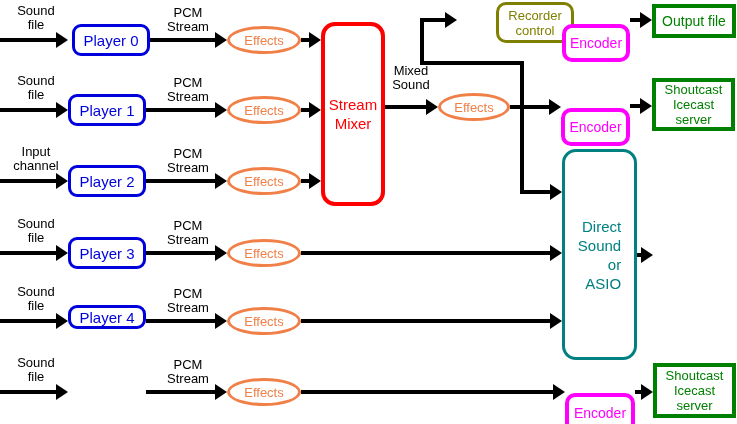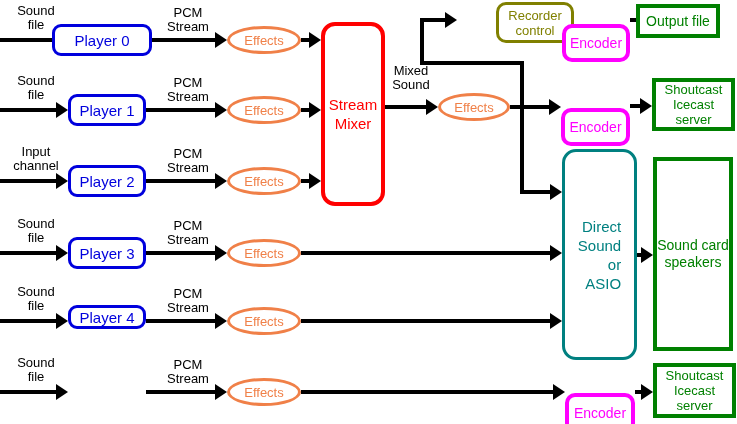--- a/index.html
+++ b/index.html
@@ -29,21 +29,21 @@
 </style>
 </head>
 <body>
 
 <div id="diagram">
 
   <div class="lbl" style="left:0;top:4px;width:72px">Sound
 file</div>
   <div class="line" style="left:0;top:38px;width:56px"></div>
   <div class="ah" style="left:56px;top:32px"></div>
-  <div class="box player" style="left:52px;top:24px;width:100px;height:32px">Player 0</div>
+  <div class="box player" style="left:72px;top:24px;width:78px;height:32px">Player 0</div>
   <div class="lbl" style="left:148px;top:6px;width:80px">PCM
 Stream</div>
   <div class="line" style="left:146px;top:38px;width:69px"></div>
   <div class="ah" style="left:215px;top:32px"></div>
   <div class="box effects" style="left:227px;top:26px;width:74px;height:28px">Effects</div>
   <div class="line" style="left:301px;top:38px;width:8px"></div>
   <div class="ah" style="left:309px;top:32px"></div>
 
   <div class="lbl" style="left:0;top:74px;width:72px">Sound
 file</div>
@@ -127,37 +127,35 @@
   <div class="line" style="left:520px;top:190px;width:30px"></div>
   <div class="ah" style="left:550px;top:184px"></div>
 
   <div class="box recorder" style="left:456px;top:2px;width:78px;height:41px">Recorder
 control</div>
   <div class="line" style="left:534px;top:18px;width:16px"></div>
   <div class="ah" style="left:550px;top:12px"></div>
   <div class="box encoder" style="left:562px;top:3px;width:68px;height:38px">Encoder</div>
   <div class="line" style="left:630px;top:18px;width:10px"></div>
   <div class="ah" style="left:640px;top:12px"></div>
-  <div class="box greenbox" style="left:636px;top:4px;width:84px;height:34px;font-size:14px">Output file</div>
+  <div class="box greenbox" style="left:652px;top:4px;width:84px;height:34px;font-size:14px">Output file</div>
 
   <div class="box encoder" style="left:561px;top:87px;width:69px;height:38px">Encoder</div>
   <div class="line" style="left:630px;top:104px;width:10px"></div>
   <div class="ah" style="left:640px;top:98px"></div>
   <div class="box greenbox" style="left:652px;top:78px;width:83px;height:53px">Shoutcast
 Icecast
 server</div>
 
   <div class="box teal" style="left:562px;top:149px;width:75px;height:211px">Direct
 Sound
 or
 ASIO</div>
   <div class="line" style="left:637px;top:253px;width:4px"></div>
   <div class="ah" style="left:641px;top:247px"></div>
-  <div class="box greenbox" style="left:653px;top:157px;width:80px;height:194px;font-size:14px;line-height:17px">Sound card
-speakers</div>
 
   <div class="box encoder" style="left:565px;top:372px;width:70px;height:40px">Encoder</div>
   <div class="line" style="left:635px;top:390px;width:6px"></div>
   <div class="ah" style="left:641px;top:384px"></div>
   <div class="box greenbox" style="left:653px;top:363px;width:83px;height:55px">Shoutcast
 Icecast
 server</div>
 
 </div>
 

